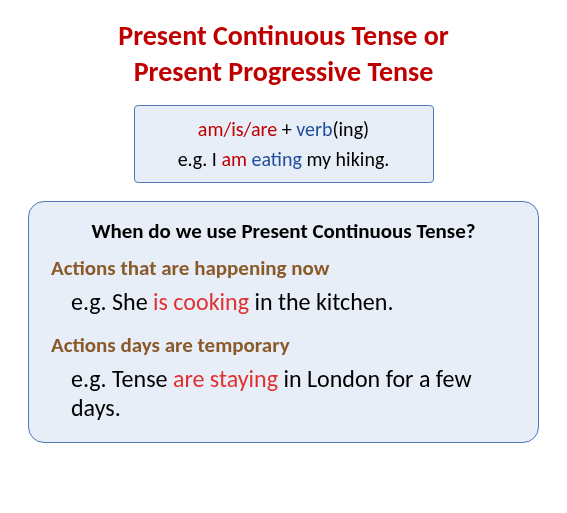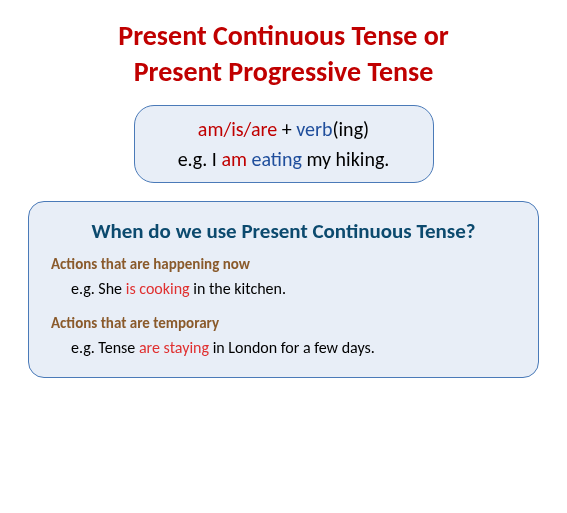--- a/index.html
+++ b/index.html
@@ -14,55 +14,55 @@
       text-align: center;
       color: #c00000;
       font-weight: bold;
       font-size: 28px;
       line-height: 1.3;
       margin-bottom: 14px;
     }
     .formula-box {
       background: #e8eef7;
       border: 1.5px solid #4a7ab8;
-      border-radius: 20px;
+      border-radius: 4px;
       width: 300px;
       margin: 0 auto 18px auto;
       padding: 8px 16px;
       text-align: center;
       font-size: 20px;
       line-height: 1.5;
     }
     .blue { color: #1f4e9c; }
     .red { color: #c00000; }
     .black { color: #000000; }
     .usage-box {
       background: #e8eef7;
       border: 1.5px solid #4a7ab8;
       border-radius: 16px;
       padding: 16px 22px 20px 22px;
       margin: 0 8px;
     }
     .usage-title {
       text-align: center;
-      color: #0c4a6e;
+      color: #000000;
       font-weight: bold;
       font-size: 21px;
       margin-bottom: 11px;
     }
     .usage-heading {
       color: #8a5a2b;
       font-weight: bold;
-      font-size: 15px;
+      font-size: 21px;
       margin-top: 4px;
       margin-bottom: 6px;
     }
     .usage-example {
       color: #000000;
-      font-size: 16px;
+      font-size: 24px;
       margin-left: 20px;
       margin-bottom: 16px;
     }
     .usage-example:last-child { margin-bottom: 0; }
     .hl { color: #e03030; }
   </style>
 </head>
 <body>
 
 <div class="title">
@@ -80,18 +80,18 @@
 </div>
 
 <div class="usage-box">
   <div class="usage-title">When do we use Present Continuous Tense?</div>
 
   <div class="usage-heading">Actions that are happening now</div>
   <div class="usage-example">
     <span>e.g. She </span><span class="hl">is cooking</span><span> in the kitchen.</span>
   </div>
 
-  <div class="usage-heading">Actions that are temporary</div>
+  <div class="usage-heading">Actions days are temporary</div>
   <div class="usage-example">
     <span>e.g. Tense </span><span class="hl">are staying</span><span> in London for a few days.</span>
   </div>
 
 </div>
 
 </body></html>

